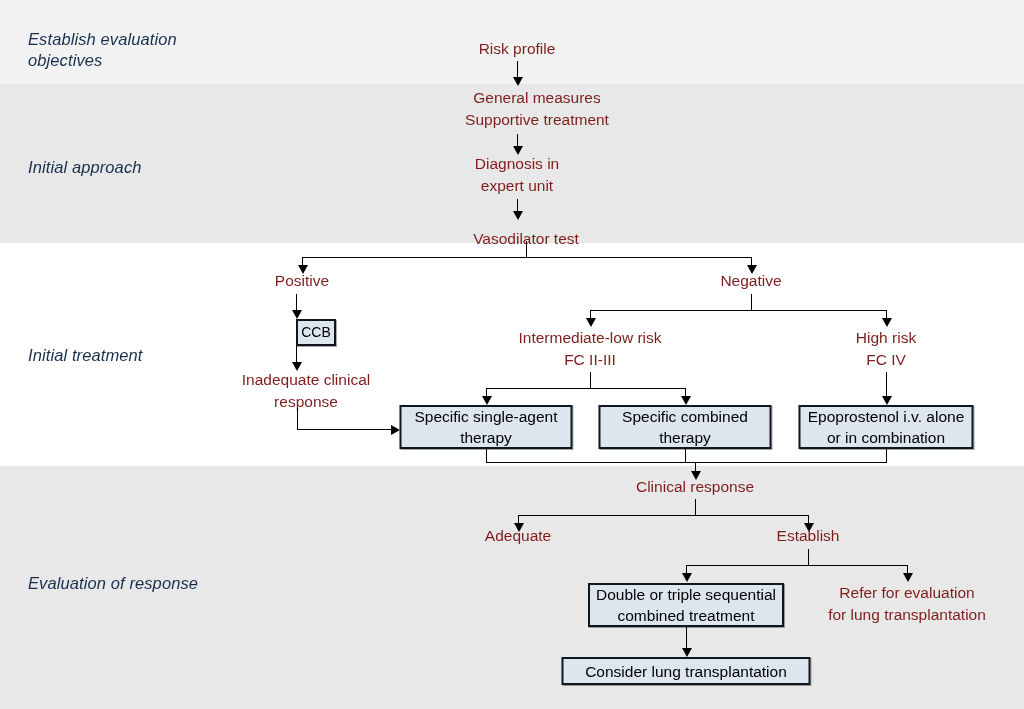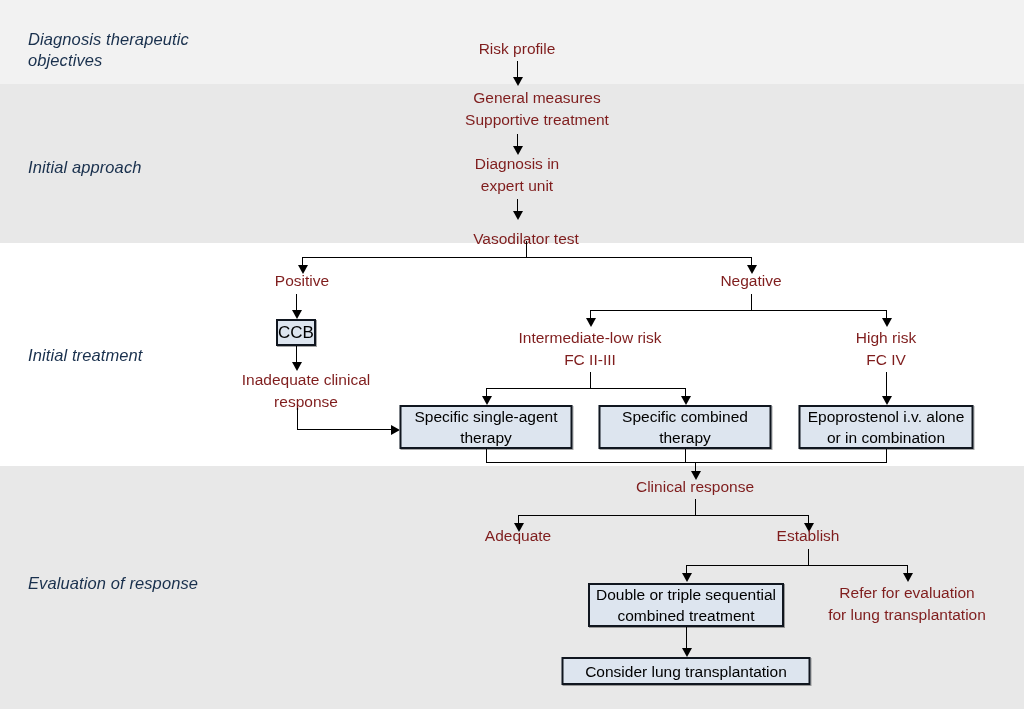--- a/index.html
+++ b/index.html
@@ -50,21 +50,21 @@
     color:#000;
     line-height:21px;
     text-align:center;
     display:flex;
     align-items:center;
     justify-content:center;
     white-space:pre-line;
     transform:translateX(-50%);
     box-shadow:1px 1px 0 rgba(0,0,0,0.35);
   }
-  .box.small{font-size:17px;border-width:2.6px;}
+  .box.small{font-size:14px;border-width:2.6px;margin-left:20px;}
 
   
   .vline{position:absolute;width:0;border-left:1.7px solid #000;}
   .hline{position:absolute;height:0;border-top:1.7px solid #000;}
   .arrowhead{
     position:absolute;
     width:0;height:0;
     border-left:5.5px solid transparent;
     border-right:5.5px solid transparent;
     border-top:9px solid #000;
@@ -81,21 +81,21 @@
 </head>
 <body>
 
 <div id="canvas">
 
   <div class="band" id="band-objectives"></div>
   <div class="band" id="band-initial-approach"></div>
   <div class="band" id="band-initial-treatment"></div>
   <div class="band" id="band-evaluation"></div>
 
-  <div class="stage-label" style="left:28px;top:29px;">Diagnosis therapeutic
+  <div class="stage-label" style="left:28px;top:29px;">Establish evaluation
 objectives</div>
 
   <div class="stage-label" style="left:28px;top:157px;">Initial approach</div>
 
   <div class="stage-label" style="left:28px;top:345px;">Initial treatment</div>
 
   <div class="stage-label" style="left:28px;top:573px;">Evaluation of response</div>
 
   <div class="node" style="left:517px;top:38px;width:240px;">Risk profile</div>
   <div class="vline" style="left:517px;top:61px;height:20px;"></div>

